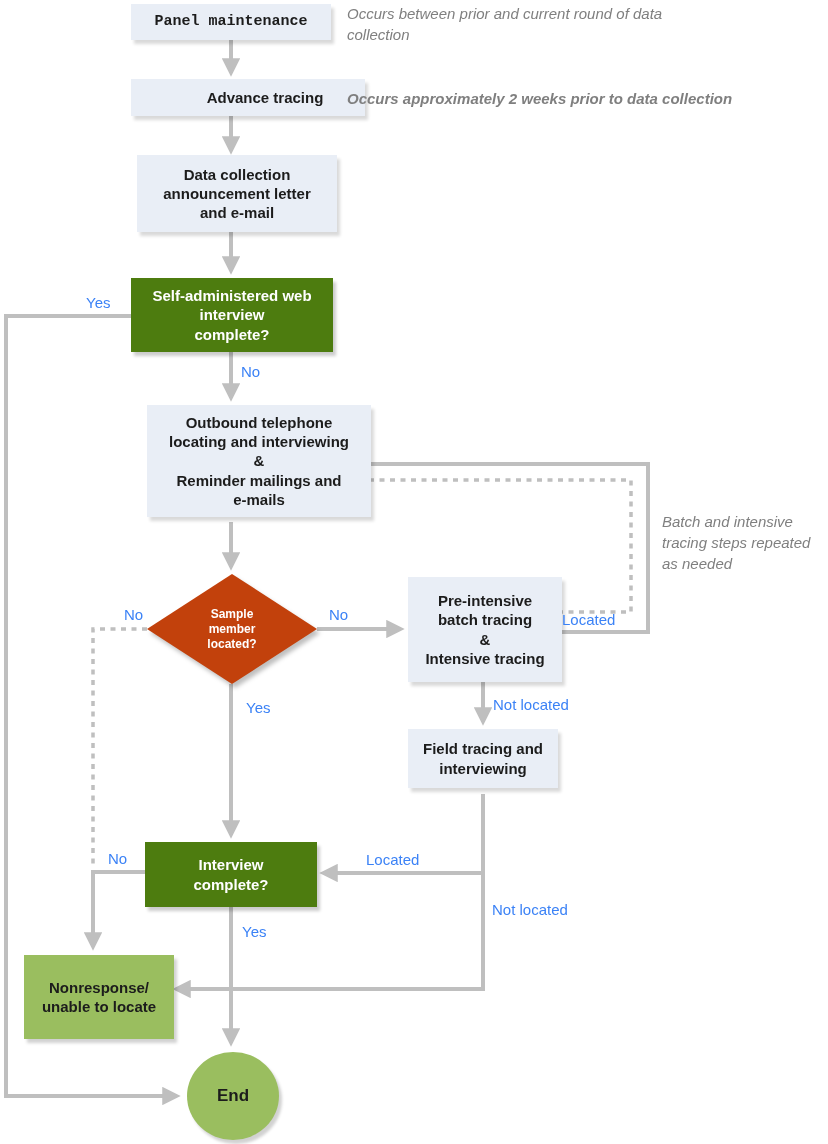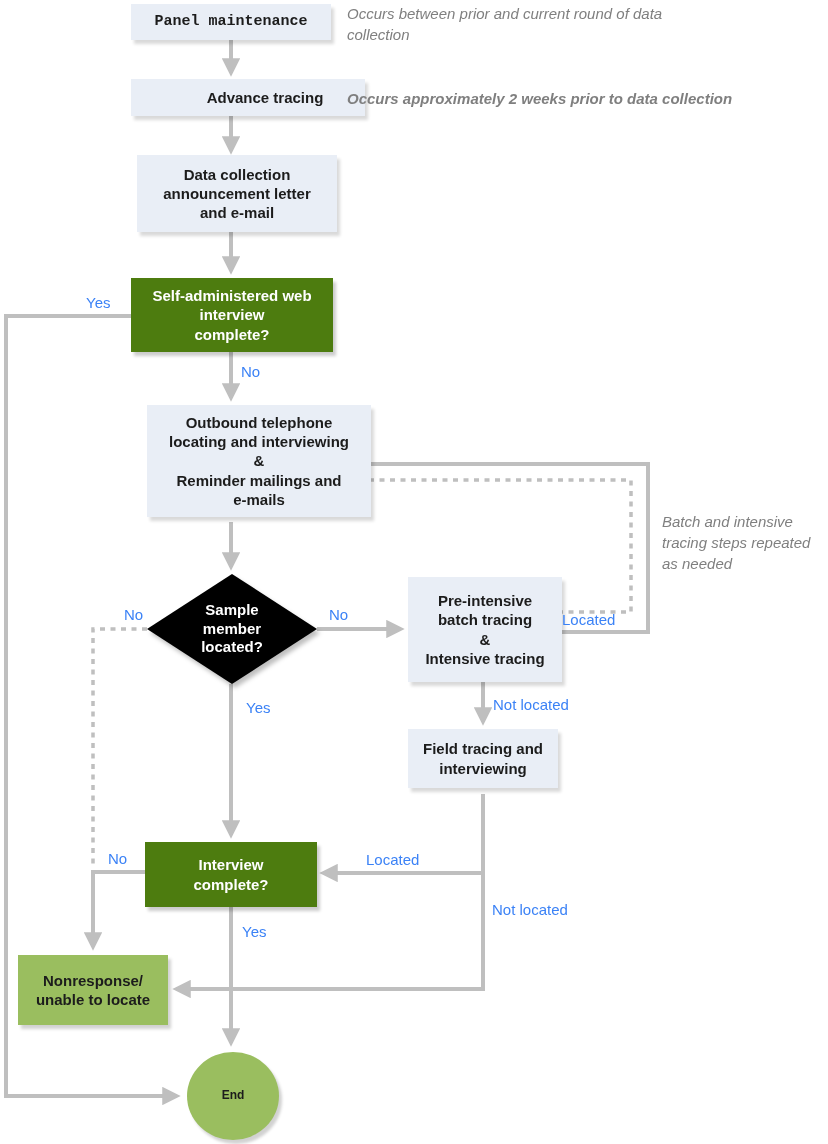--- a/index.html
+++ b/index.html
@@ -19,31 +19,31 @@
   .navy{background:#4d7c0f;color:#ffffff;box-shadow:3px 4px 3px rgba(0,0,0,0.2);text-align:center;}
   .green{background:#9abe5f;box-shadow:3px 4px 3px rgba(0,0,0,0.18);}
   .n-panel{left:131px;top:4px;width:200px;height:36px;font-family:Liberation Mono, monospace;}
   .n-advance{left:131px;top:79px;width:200px;height:37px;padding-left:34px;}
   .n-announce{left:131px;top:155px;width:200px;height:77px;margin-left:6px;}
   .n-web{left:131px;top:278px;width:202px;height:74px;}
   .n-outbound{left:119px;top:405px;width:224px;height:112px;margin-left:28px;}
   .n-batch{left:408px;top:577px;width:154px;height:105px;}
   .n-field{left:408px;top:729px;width:150px;height:59px;}
   .n-interview{left:145px;top:842px;width:172px;height:65px;}
-  .n-nonresponse{left:18px;top:955px;width:150px;height:70px;}
-  .n-end{left:187px;top:1052px;width:92px;height:88px;border-radius:50%;font-size:12px;}
+  .n-nonresponse{left:24px;top:955px;width:150px;height:84px;}
+  .n-end{left:187px;top:1052px;width:92px;height:88px;border-radius:50%;font-size:17px;}
   .diamond-wrap{
     position:absolute;left:147px;top:574px;width:170px;height:110px;
     filter:drop-shadow(3px 4px 2px rgba(0,0,0,0.25));
   }
   .diamond{
-    width:100%;height:100%;background:#000000;
+    width:100%;height:100%;background:#c2410c;
     clip-path:polygon(50% 0,100% 50%,50% 100%,0 50%);
     display:flex;align-items:center;justify-content:center;
-    color:#ffffff;font-weight:bold;font-size:15px;line-height:1.25;
+    color:#ffffff;font-weight:bold;font-size:12px;line-height:1.25;
     text-align:center;white-space:pre-line;
   }
   .elabel{position:absolute;font-size:15px;color:#3b82f6;white-space:nowrap;}
   .l-web-yes{left:86px;top:294px;}
   .l-web-no{left:241px;top:363px;}
   .l-loc-no-left{left:124px;top:606px;}
   .l-loc-no-right{left:329px;top:606px;}
   .l-loc-yes{left:246px;top:699px;}
   .l-loop-located{left:562px;top:611px;}
   .l-batch-notloc{left:493px;top:696px;}

